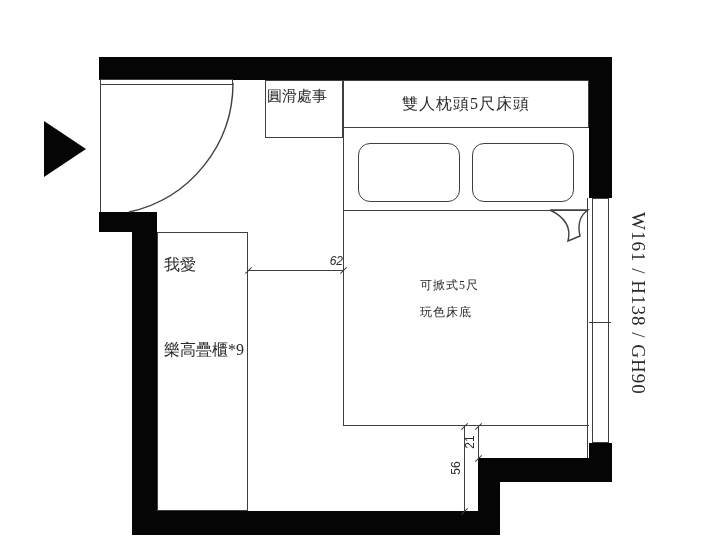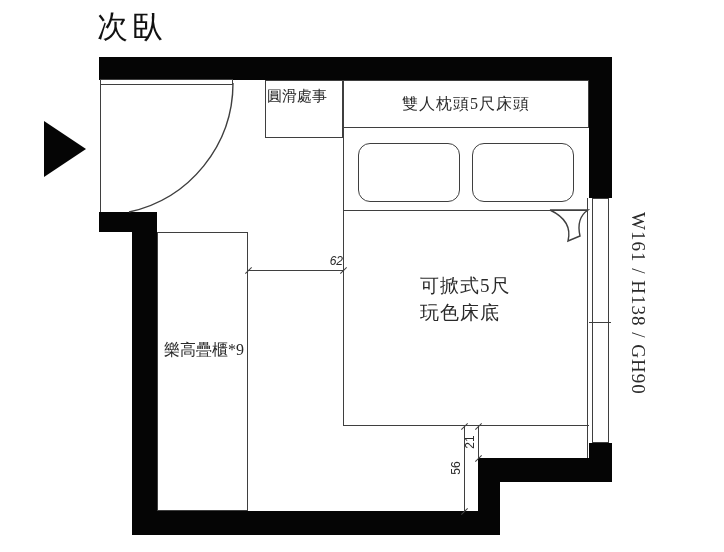--- a/index.html
+++ b/index.html
@@ -6,39 +6,38 @@
   #plan{position:relative;width:724px;height:552px;background:#ffffff;overflow:hidden;
         font-family:"Liberation Serif","DejaVu Serif",serif;color:#222;}
   .wall{position:absolute;background:#050505;}
   .line{position:absolute;background:#3f3f3f;}
   .box{position:absolute;border:1px solid #3f3f3f;background:#ffffff;box-sizing:border-box;}
   .pillow{position:absolute;border:1.5px solid #3f3f3f;border-radius:12px;background:#fff;box-sizing:border-box;}
   .label{position:absolute;color:#2a2a2a;}
   #title{left:97px;top:6px;font-size:31px;letter-spacing:4px;color:#111;}
   #cabinet-label{left:265px;top:86px;width:64px;text-align:center;font-size:15px;line-height:21px;}
   #headboard-label{left:343px;top:80px;width:246px;height:48px;display:flex;align-items:center;justify-content:center;font-size:16px;letter-spacing:1px;text-align:center;}
-  #bed-label{left:420px;top:272px;font-size:19px;line-height:27px;letter-spacing:1px;}
+  #bed-label{left:420px;top:272px;font-size:12px;line-height:27px;letter-spacing:1px;}
   #wardrobe-label{left:164px;top:252px;font-size:16px;line-height:25px;}
   #wardrobe-extra{left:164px;top:340px;font-size:16px;}
   .dim-label{font-size:12px;color:#2a2a2a;font-family:"Liberation Sans","DejaVu Sans",sans-serif;}
   #dim62-label{left:248px;top:254px;width:95px;text-align:right;font-style:italic;}
   #dim21-label{left:460px;top:435px;width:20px;text-align:center;transform:rotate(-90deg);}
   #dim56-label{left:446px;top:461px;width:20px;text-align:center;transform:rotate(-90deg);}
   #window-label{left:649px;top:212px;width:222px;font-size:19px;letter-spacing:1px;transform:rotate(90deg);transform-origin:0 0;}
   .tick{position:absolute;width:9px;height:1px;background:#3f3f3f;transform:rotate(-45deg);}
   #entrance-arrow{position:absolute;left:44px;top:121px;width:0;height:0;
     border-top:28px solid transparent;border-bottom:28px solid transparent;border-left:42px solid #050505;}
   svg{position:absolute;left:0;top:0;pointer-events:none;}
 </style>
 </head>
 <body>
 
 <div id="plan">
 
-  <div class="label" id="title">次臥</div>
 
   <div class="wall" style="left:99px;top:57px;width:513px;height:23px;"></div>
   <div class="wall" style="left:589px;top:57px;width:23px;height:141px;"></div>
   <div class="wall" style="left:589px;top:443px;width:23px;height:39px;"></div>
   <div class="wall" style="left:478px;top:458px;width:134px;height:24px;"></div>
   <div class="wall" style="left:478px;top:458px;width:22px;height:77px;"></div>
   <div class="wall" style="left:133px;top:511px;width:367px;height:24px;"></div>
   <div class="wall" style="left:99px;top:212px;width:58px;height:20px;"></div>
   <div class="wall" style="left:132px;top:230px;width:25px;height:305px;"></div>
 
@@ -68,20 +67,21 @@
   <div class="pillow" style="left:358px;top:143px;width:102px;height:59px;"></div>
   <div class="pillow" style="left:472px;top:143px;width:102px;height:59px;"></div>
 
   <div class="label" id="bed-label">
     <div>可掀式5尺</div>
     <div>玩色床底</div>
   </div>
 
   <div class="box" style="left:157px;top:232px;width:91px;height:279px;"></div>
   <div class="label" id="wardrobe-label">
+    <div>我愛</div>
   </div>
   <div class="label" id="wardrobe-extra">樂高疊櫃*9</div>
 
   <div class="line" style="left:248px;top:270px;width:95px;height:1px;"></div>
   <div class="tick" style="left:244px;top:270px;"></div>
   <div class="tick" style="left:339px;top:270px;"></div>
   <div class="label dim-label" id="dim62-label">62</div>
 
   <div class="line" style="left:478px;top:426px;width:1px;height:32px;"></div>
   <div class="tick" style="left:474px;top:426px;"></div>

